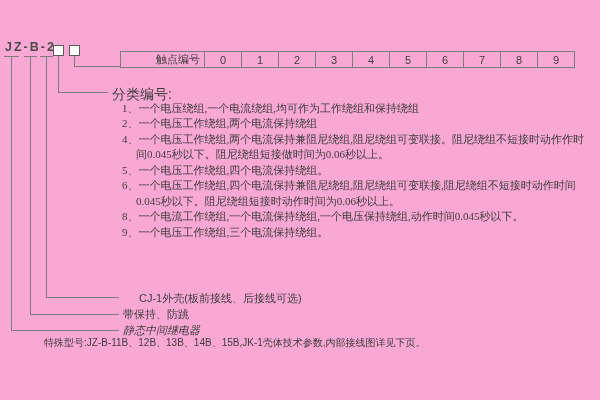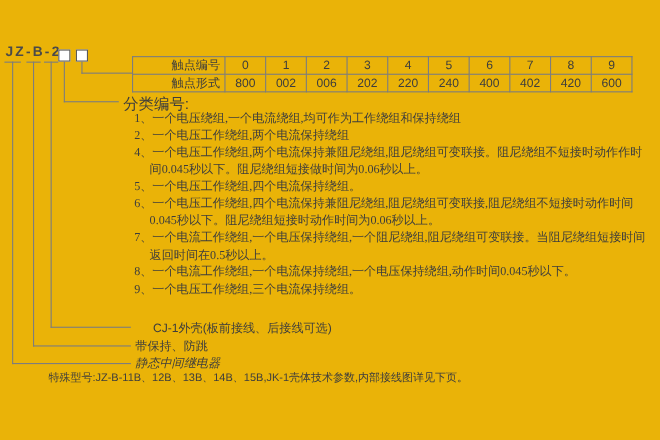--- a/index.html
+++ b/index.html
@@ -1,17 +1,17 @@
 <!DOCTYPE html>
 <html><head>
 <meta charset="utf-8">
 <style>
   html,body{margin:0;padding:0;background:#fff;}
   .canvas{
-    position:relative;width:600px;height:400px;background:#eab308;
+    position:relative;width:600px;height:400px;background:#f9a8d4;
     color:#3d3d3d;font-family:"Liberation Sans","DejaVu Sans",sans-serif;
     overflow:hidden;
   }
   .model-code{
     position:absolute;left:5px;top:40px;font-size:12.5px;font-weight:600;
     letter-spacing:2px;color:#4a4a4a;white-space:nowrap;
   }
   .seg-box{
     position:absolute;top:45px;width:9px;height:9px;border:1.5px solid #5a5a5a;
     background:#fff;
@@ -72,44 +72,30 @@
       <td>1</td>
       <td>2</td>
       <td>3</td>
       <td>4</td>
       <td>5</td>
       <td>6</td>
       <td>7</td>
       <td>8</td>
       <td>9</td>
     </tr>
-    <tr>
-      <td class="th">触点形式</td>
-      <td>800</td>
-      <td>002</td>
-      <td>006</td>
-      <td>202</td>
-      <td>220</td>
-      <td>240</td>
-      <td>400</td>
-      <td>402</td>
-      <td>420</td>
-      <td>600</td>
-    </tr>
   </tbody>
     </table>
 
   <div class="cls-title">分类编号:</div>
   <div class="cls-list">
     <div class="cls-item"><span>1、</span><span>一个电压绕组,一个电流绕组,均可作为工作绕组和保持绕组</span></div>
     <div class="cls-item"><span>2、</span><span>一个电压工作绕组,两个电流保持绕组</span></div>
     <div class="cls-item"><span>4、</span><span>一个电压工作绕组,两个电流保持兼阻尼绕组,阻尼绕组可变联接。阻尼绕组不短接时动作作时间0.045秒以下。阻尼绕组短接做时间为0.06秒以上。</span></div>
     <div class="cls-item"><span>5、</span><span>一个电压工作绕组,四个电流保持绕组。</span></div>
     <div class="cls-item"><span>6、</span><span>一个电压工作绕组,四个电流保持兼阻尼绕组,阻尼绕组可变联接,阻尼绕组不短接时动作时间0.045秒以下。阻尼绕组短接时动作时间为0.06秒以上。</span></div>
-    <div class="cls-item"><span>7、</span><span>一个电流工作绕组,一个电压保持绕组,一个阻尼绕组,阻尼绕组可变联接。当阻尼绕组短接时间返回时间在0.5秒以上。</span></div>
     <div class="cls-item"><span>8、</span><span>一个电流工作绕组,一个电流保持绕组,一个电压保持绕组,动作时间0.045秒以下。</span></div>
     <div class="cls-item"><span>9、</span><span>一个电压工作绕组,三个电流保持绕组。</span></div>
   </div>
 
   <div class="callout case">CJ-1外壳(板前接线、后接线可选)</div>
   <div class="callout hold">带保持、防跳</div>
   <div class="callout relay">静态中间继电器</div>
 
   <div class="footnote">特殊型号:JZ-B-11B、12B、13B、14B、15B,JK-1壳体技术参数,内部接线图详见下页。</div>
 

